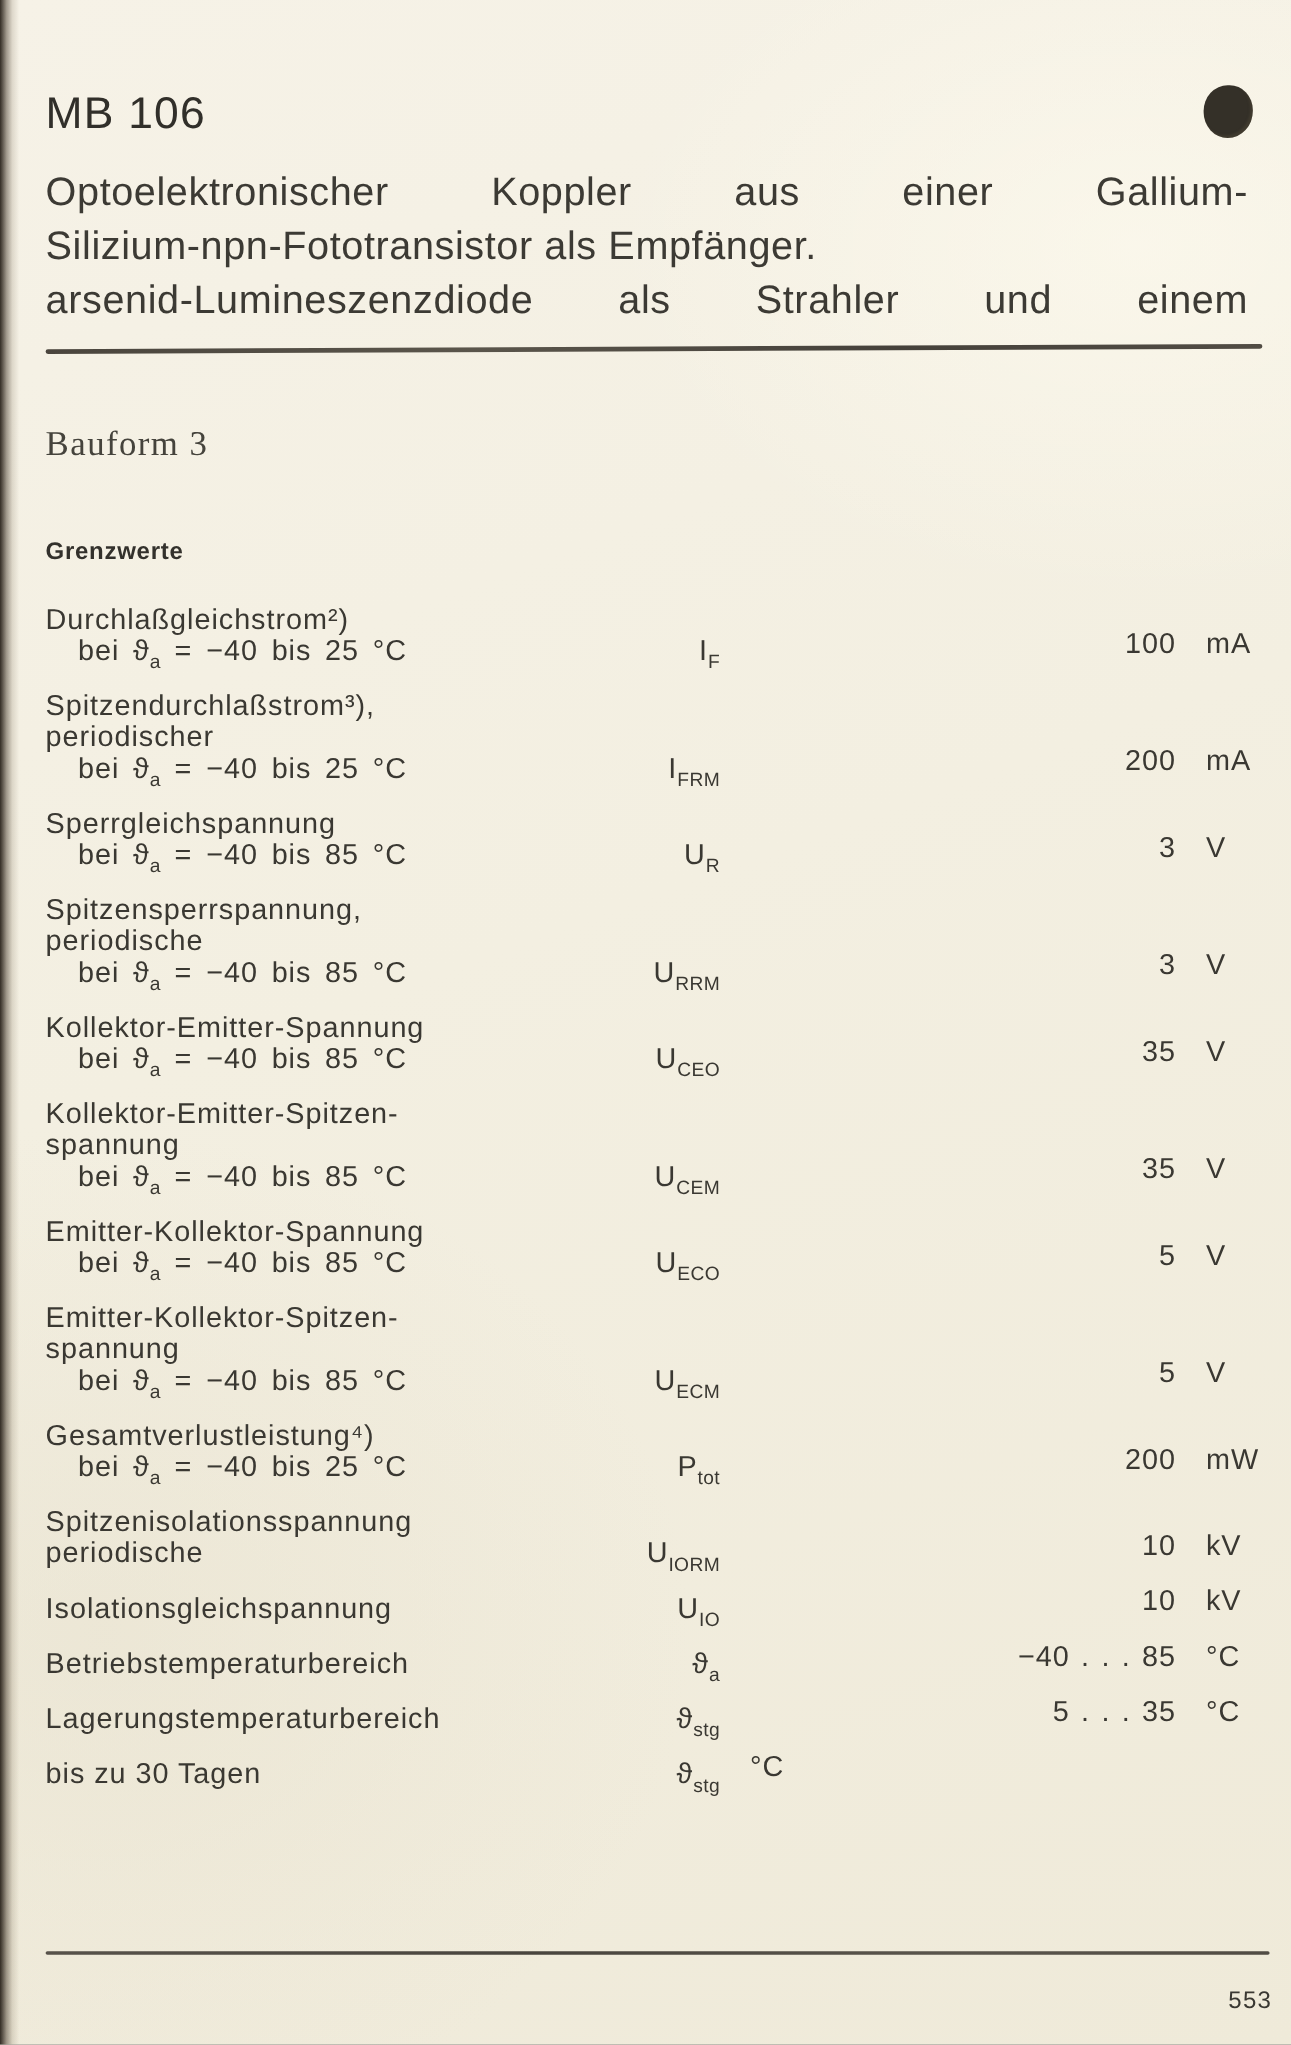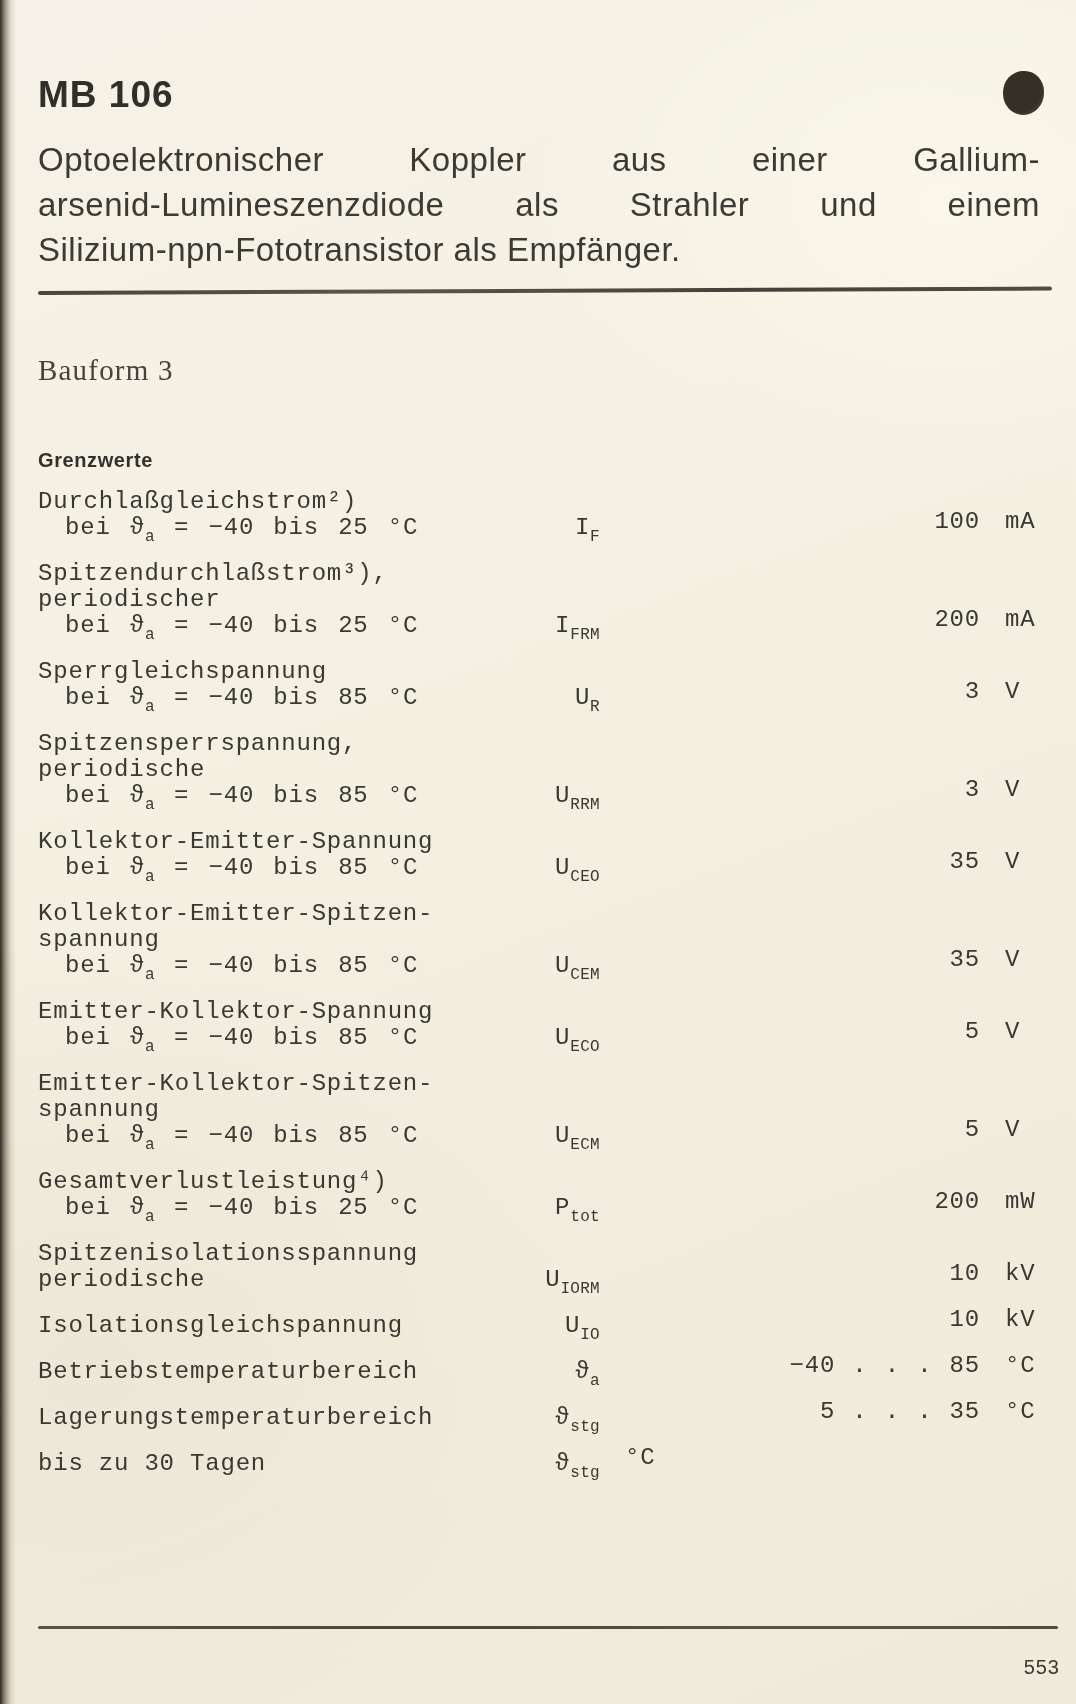--- a/index.html
+++ b/index.html
@@ -18,32 +18,32 @@
     background:linear-gradient(90deg, rgba(24,17,10,.88) 0%, rgba(56,44,30,.45) 34%, rgba(110,95,72,.18) 64%, rgba(110,95,72,0) 100%);
     pointer-events:none;
   }
   .reg-dot{
     position:absolute; left:1003px; top:71px; width:41px; height:44px;
     background:#343028; border-radius:50% 48% 52% 50%;
     box-shadow:inset -2px -2px 2px rgba(90,80,60,.35);
   }
   .header{position:absolute; left:38px; top:0; width:1002px;}
   h1.model{
-    margin:74px 0 0 0; font-size:37px; font-weight:700; letter-spacing:1px; color:#312f2a;
+    margin:74px 0 0 0; font-size:37px; font-weight:400; letter-spacing:1px; color:#312f2a;
   }
   .title{margin-top:21px; font-size:33px; line-height:45px; letter-spacing:.5px; color:#3c3a34;}
   .tl{width:100%;}
   .tl.just{text-align:justify; text-align-last:justify;}
   .rule{background:#514c44; border-radius:2px;}
   .rule-top{margin-top:19px; height:4px; width:1014px; transform:rotate(-.25deg); transform-origin:left center;
     background:linear-gradient(90deg,#4a453d 0%,#5a554b 35%,#45413a 70%,#514c44 100%);}
   .bauform{margin-top:59px; font-size:29px; letter-spacing:1.2px; color:#45433c;font-family:Liberation Serif, serif;}
   .limits{position:absolute; left:38px; top:449px; width:1004px;}
   h2.grenz{margin:0; font-size:20px; font-weight:700; letter-spacing:.6px; color:#33312c;}
-  #rows{margin-top:17px;font-family:Liberation Mono, monospace;}
+  #rows{margin-top:32px;}
   .row{display:grid; grid-template-columns:412px 150px 380px 62px; align-items:end; margin-bottom:20px;}
   .cell{font-size:24px; line-height:26px; letter-spacing:.8px;}
   .lbl-line{white-space:nowrap;}
   .cond{margin-left:27px; white-space:nowrap; word-spacing:4px;}
   .cond sub, .sym sub{font-size:16px; letter-spacing:.3px; vertical-align:-7px; line-height:0;}
   .sym{padding-left:6px; white-space:nowrap;text-align:right;}
   .val{text-align:right; white-space:nowrap; transform:translateY(-6px); word-spacing:2px;}
   .unit{padding-left:25px; white-space:nowrap; transform:translateY(-6px);}
   .rule-bottom{position:absolute; left:38px; top:1626px; width:1020px; height:3px;
     background:linear-gradient(90deg,#57524a 0%,#49453e 40%,#5a554c 75%,#514c44 100%);}
@@ -53,22 +53,22 @@
 <body>
 
 <div class="page">
   <div class="left-edge"></div>
   <div class="reg-dot"></div>
 
   <header class="header">
     <h1 class="model">MB 106</h1>
     <div class="title">
       <div class="tl just">Optoelektronischer Koppler aus einer Gallium-</div>
+      <div class="tl">Silizium-npn-Fototransistor als Empfänger.</div>
       <div class="tl just">arsenid-Lumineszenzdiode als Strahler und einem</div>
-      <div class="tl">Silizium-npn-Fototransistor als Empfänger.</div>
     </div>
     <div class="rule rule-top"></div>
     <div class="bauform">Bauform 3</div>
   </header>
 
   <section class="limits">
     <h2 class="grenz">Grenzwerte</h2>
     <div id="rows">
   <div class="row">
     <div class="cell label">

